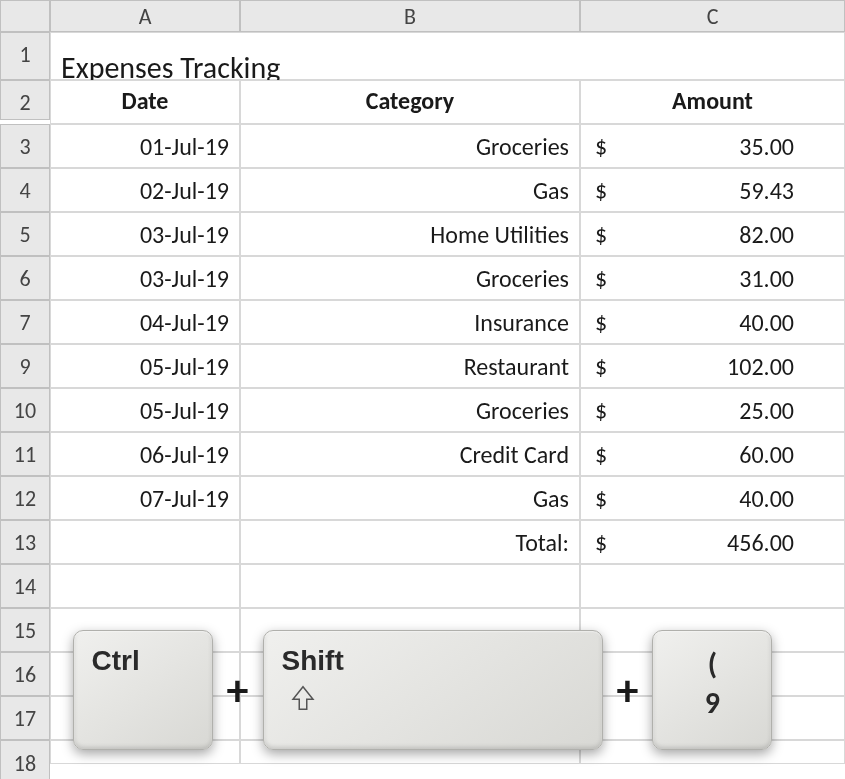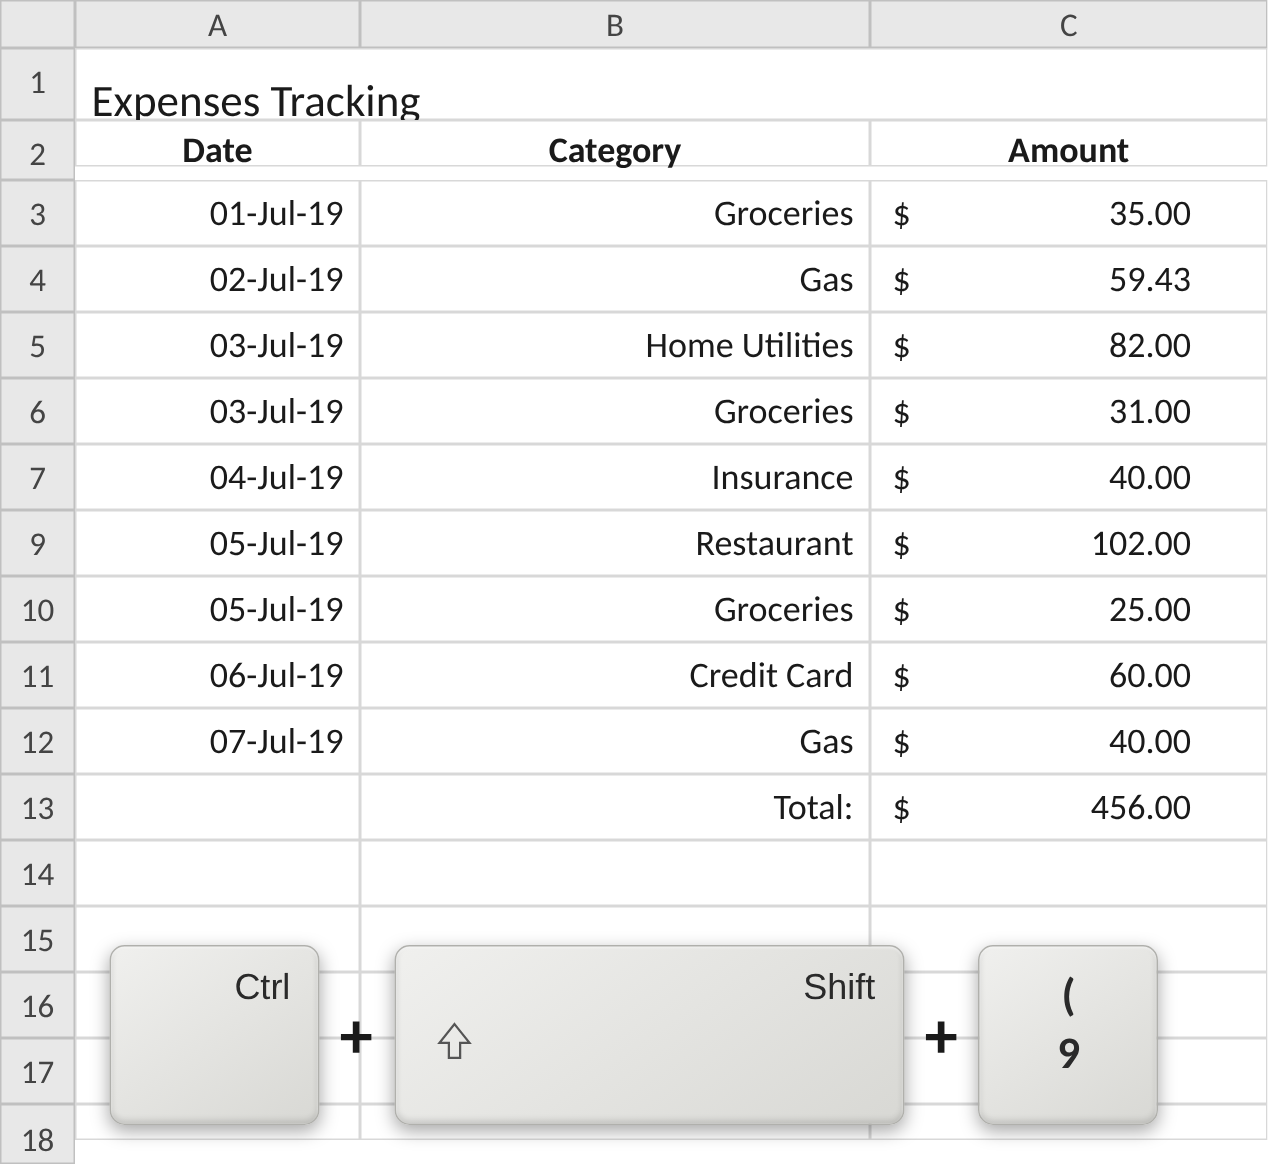--- a/index.html
+++ b/index.html
@@ -57,21 +57,21 @@
     .title-cell {
       font-size: 30px;
       padding: 16px 10px;
       text-align: left;
       height: 48px;
       line-height: 38px;
     }
     .header-cell {
       font-weight: bold;
       text-align: center;
-      height: 31px;
+      height: 44px;
       line-height: 28px;
     }
     .center {
       text-align: right;
     }
     .amount {
       display: flex;
       justify-content: space-between;
       padding-right: 50px;
     }
@@ -107,25 +107,24 @@
     .key-shift {
       width: 340px;
       height: 120px;
       justify-content: flex-start;
     }
     .key-nine {
       width: 120px;
       height: 120px;
     }
     .key-label {
-      font-size: 24px;
-      font-weight: normal;
+      font-size: 28px;
+      font-weight: bold;
       color: #2a2a2a;
       font-family: Arial, sans-serif;
-      text-align: right;
     }
     .plus {
       font-size: 44px;
       font-weight: bold;
       color: #1a1a1a;
       padding: 0 6px;
     }
     .shift-arrow {
       width: 30px;
       height: 30px;

